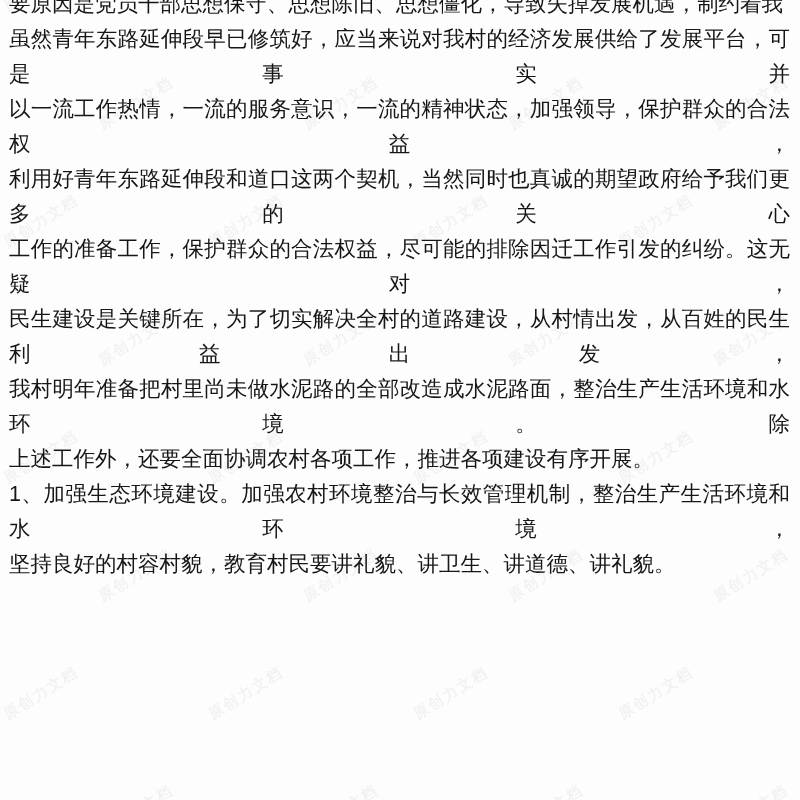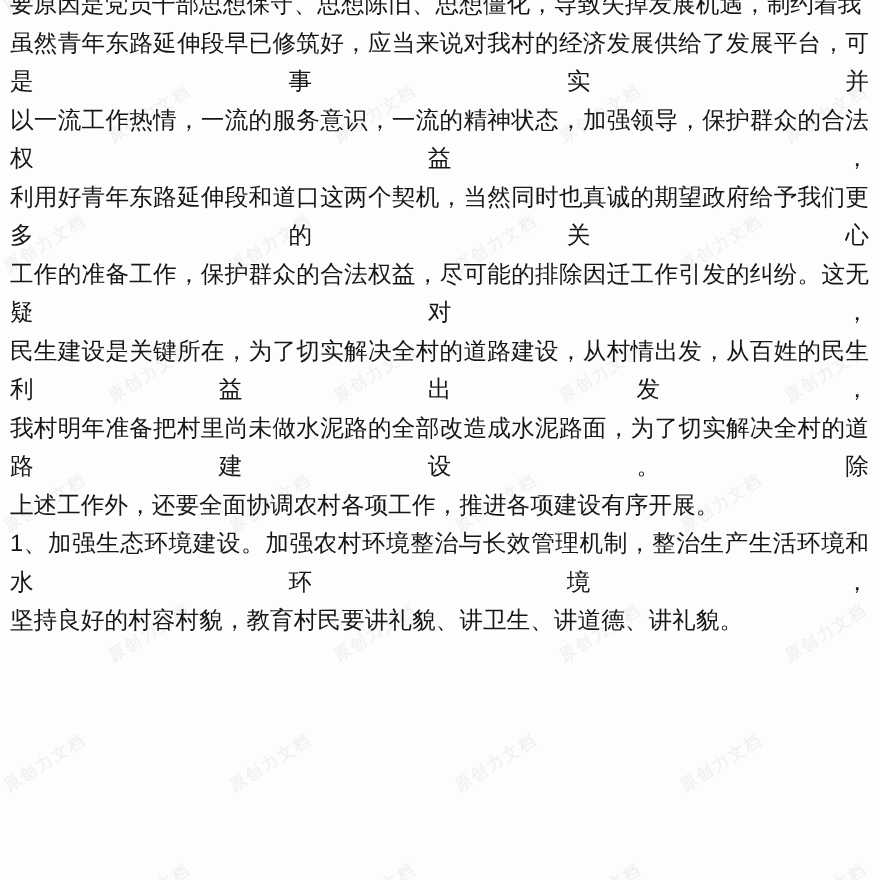--- a/index.html
+++ b/index.html
@@ -132,20 +132,20 @@
   <div id="first-line-clip">
     <div class="doc-line last">要原因是党员干部思想保守、思想陈旧、思想僵化，导致失掉发展机遇，制约着我村的发展。</div>
   </div>
 
   <div id="doc-body">
     <div class="doc-line justify">虽然青年东路延伸段早已修筑好，应当来说对我村的经济发展供给了发展平台，可是事实并</div>
     <div class="doc-line justify">以一流工作热情，一流的服务意识，一流的精神状态，加强领导，保护群众的合法权益，</div>
     <div class="doc-line justify">利用好青年东路延伸段和道口这两个契机，当然同时也真诚的期望政府给予我们更多的关心</div>
     <div class="doc-line justify">工作的准备工作，保护群众的合法权益，尽可能的排除因迁工作引发的纠纷。这无疑对，</div>
     <div class="doc-line justify">民生建设是关键所在，为了切实解决全村的道路建设，从村情出发，从百姓的民生利益出发，</div>
-    <div class="doc-line justify">我村明年准备把村里尚未做水泥路的全部改造成水泥路面，为了切实解决全村的道路建设。除</div>
+    <div class="doc-line justify">我村明年准备把村里尚未做水泥路的全部改造成水泥路面，整治生产生活环境和水环境。除</div>
     <div class="doc-line last">上述工作外，还要全面协调农村各项工作，推进各项建设有序开展。</div>
     <div class="doc-line justify">1、加强生态环境建设。加强农村环境整治与长效管理机制，整治生产生活环境和水环境，</div>
     <div class="doc-line last">坚持良好的村容村貌，教育村民要讲礼貌、讲卫生、讲道德、讲礼貌。</div>
 
   </div>
 
 </div>
 
 </body></html>

